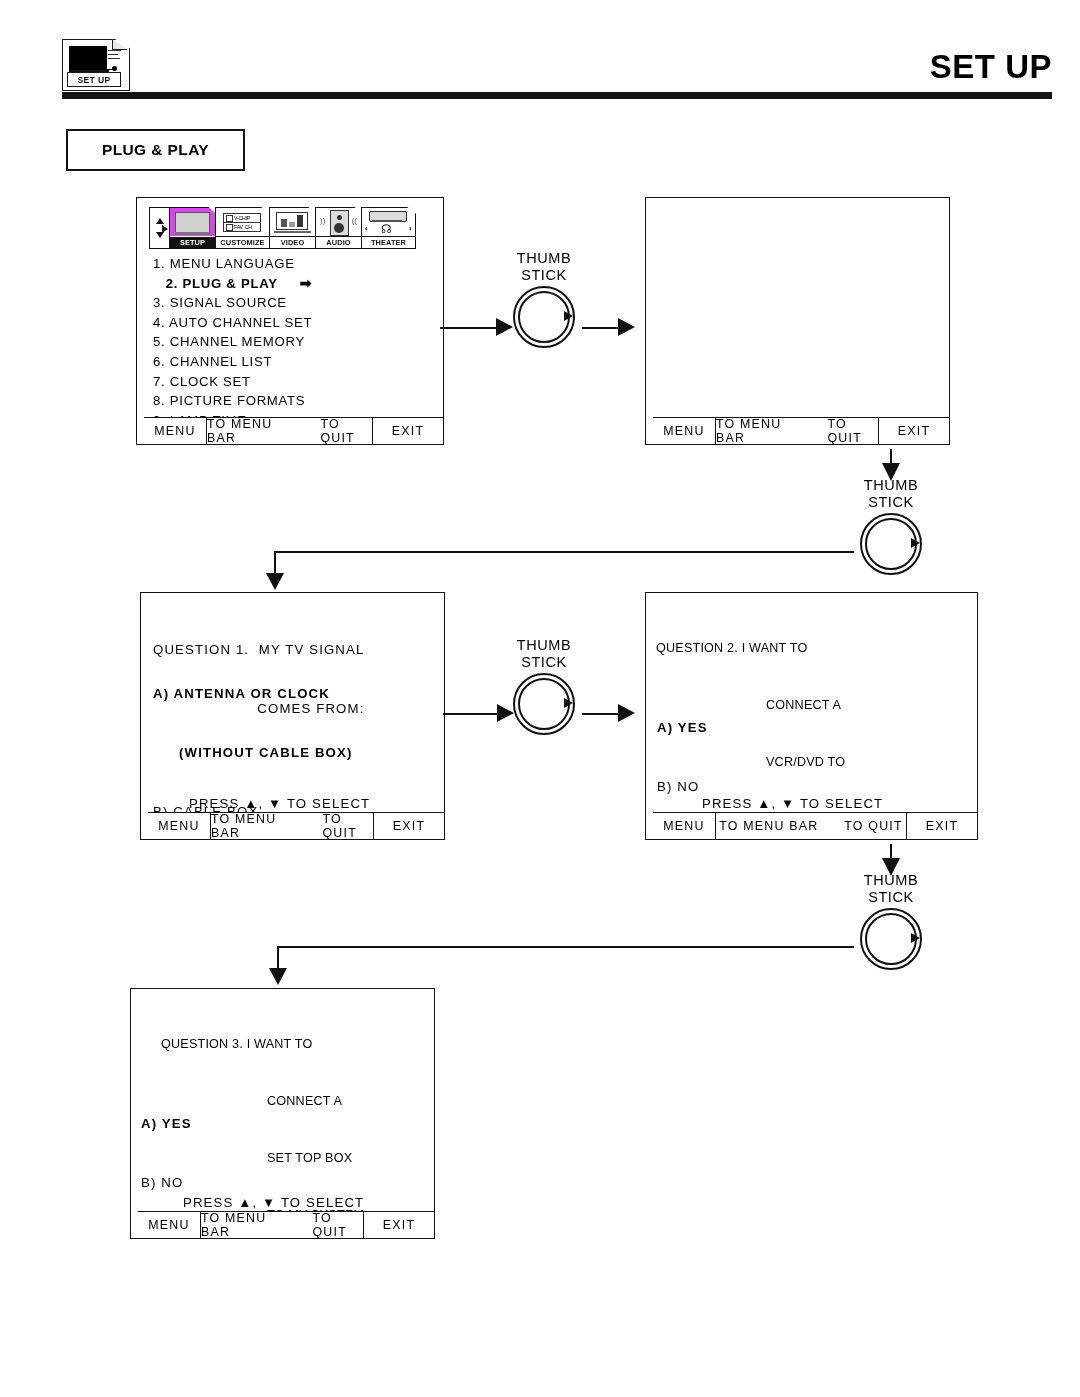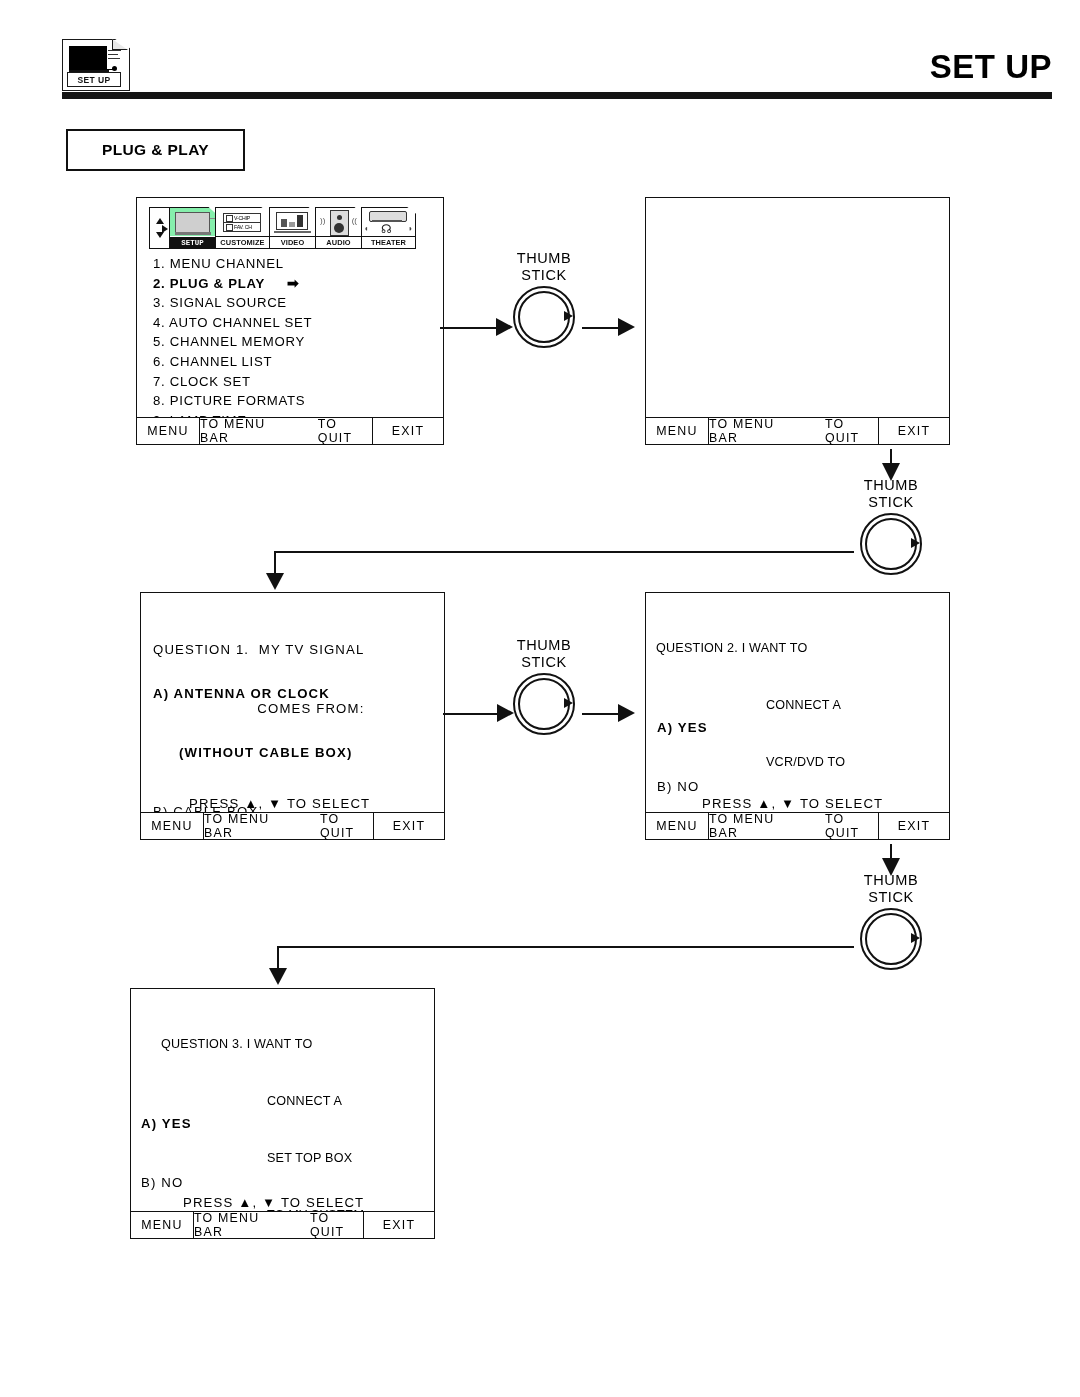--- a/index.html
+++ b/index.html
@@ -67,21 +67,21 @@
     font-size:15.2px;line-height:24px;
   }
 
   
   .osd{
     position:absolute;border:1.8px solid #111;background:#fff;
     box-sizing:border-box;
   }
   .osd .body{position:absolute;left:0;right:0;top:0;bottom:26px;overflow:hidden;}
   .osd .ftr{
-    position:absolute;left:0;right:0;bottom:0;height:26px;
+    position:absolute;left:7px;right:0;bottom:0;height:26px;
     border-top:1.8px solid #111;display:flex;align-items:stretch;
     font-size:12.4px;letter-spacing:1.2px;
   }
   .osd .ftr .cell{display:flex;align-items:center;justify-content:center;}
   .osd .ftr .c1{width:62px;border-right:1.8px solid #111;}
   .osd .ftr .c2{flex:1;border-right:1.8px solid #111;gap:26px;}
   .osd .ftr .c3{width:70px;}
 
   
   .menubar{position:absolute;left:12px;top:7px;display:flex;align-items:flex-end;height:44px;}
@@ -98,21 +98,21 @@
     background:#fff;margin-left:-1px;box-sizing:border-box;
     clip-path:polygon(0 0, 84% 0, 100% 16%, 100% 100%, 0 100%);
     display:flex;flex-direction:column;justify-content:flex-end;align-items:center;
   }
   .mb-item.wide{width:55px;}
   .mb-item .lbl{
     width:100%;height:11px;font-size:7.4px;font-weight:700;letter-spacing:.1px;
     display:flex;align-items:center;justify-content:center;
     border-top:1px solid #111;background:#fff;color:#111;
   }
-  .mb-item.sel{background:#86efac;font-family:Liberation Mono, monospace;}
+  .mb-item.sel{background:#d946ef;}
   .mb-item.sel .lbl{background:#111;color:#fff;border-top:1px solid #fff;}
   .mb-art{flex:1;width:100%;position:relative;}
 
   
   .art-setup{position:absolute;left:5px;top:4px;width:33px;height:20px;background:#cfcfcf;border:1px solid #555;}
   .art-setup-b{position:absolute;left:5px;top:24px;width:36px;height:2.5px;background:#777;}
   .art-setup-l{position:absolute;left:40px;top:10px;width:6px;height:1.2px;background:#888;}
   
   .cz-row{position:absolute;left:7px;width:36px;height:8px;border:1px solid #333;display:flex;align-items:center;background:#fff;}
   .cz-row .sq{width:5px;height:5px;border:1px solid #333;margin-left:1.5px;background:#fff;}
@@ -128,21 +128,21 @@
   .wv{position:absolute;top:8px;font-size:8px;color:#555;}
   
   .art-th{position:absolute;left:7px;top:3px;width:36px;height:9px;border:1px solid #333;background:#ddd;border-radius:2px;}
   .art-th2{position:absolute;left:10px;top:12px;width:30px;height:2px;background:#555;}
   .art-person{position:absolute;left:19px;top:15px;font-size:12px;line-height:12px;color:#222;}
   .art-spk{position:absolute;top:16px;font-size:8px;color:#444;}
 
   
   .menulist{position:absolute;left:16px;top:56px;font-size:13.2px;letter-spacing:.7px;line-height:19.6px;}
   .menulist .mi{white-space:pre;}
-  .menulist .mi.active{font-weight:700;}
+  .menulist .mi.active{font-weight:700;text-align:right;}
   .menulist .mi .arw{display:inline-block;margin-left:22px;font-size:14px;}
 
   
   .osdtext{position:absolute;font-size:13.2px;letter-spacing:1.15px;line-height:19.6px;white-space:pre;}
   .osdtext.tight{letter-spacing:.1px;}
   .b{font-weight:700;}
 
   
   .ts{position:absolute;}
   .ts .lbl{
@@ -268,21 +268,21 @@
               <div class="art-th2"></div>
             <div class="art-spk" style="left:2px;">◖</div>
             <div class="art-spk" style="right:2px;">◗</div>
             <div class="art-person">☊</div>
           </div>
           <div class="lbl">THEATER</div>
         </div>
       </div>
 
       <div class="menulist">
-        <div class="mi"><span>1.</span> <span>MENU CHANNEL</span></div>
+        <div class="mi"><span>1.</span> <span>MENU LANGUAGE</span></div>
         <div class="mi active"><span>2.</span> <span>PLUG &amp; PLAY</span><span class="arw">➡</span></div>
         <div class="mi"><span>3.</span> <span>SIGNAL SOURCE</span></div>
         <div class="mi"><span>4.</span> <span>AUTO CHANNEL SET</span></div>
         <div class="mi"><span>5.</span> <span>CHANNEL MEMORY</span></div>
         <div class="mi"><span>6.</span> <span>CHANNEL LIST</span></div>
         <div class="mi"><span>7.</span> <span>CLOCK SET</span></div>
         <div class="mi"><span>8.</span> <span>PICTURE FORMATS</span></div>
         <div class="mi"><span>9.</span> <span>LAMP TIME</span></div>
       </div>
     </div>
@@ -375,21 +375,21 @@
 STICK</div>
     <div class="ring">
       <div class="o"></div>
         <div class="i"></div>
         <div class="tip"></div>
     </div>
   </div>
   <div class="ln h" style="left:582px;top:713px;width:42px;"></div>
   <div class="arrow-r" style="left:618px;top:704px;"></div>
 
-  <div class="osd" style="left:645px;top:592px;width:305px;height:248px;">
+  <div class="osd" style="left:645px;top:592px;width:333px;height:248px;">
     <div class="body">
       <div class="osdtext tight" style="left:10px;top:8px;font-size:12.6px;line-height:19px;letter-spacing:.2px;">
         <div>QUESTION 2. I WANT TO</div>
         <div style="padding-left:110px;">CONNECT A</div>
         <div style="padding-left:110px;">VCR/DVD TO</div>
         <div style="padding-left:110px;">MY SYSTEM.</div>
       </div>
       <div class="osdtext" style="left:11px;top:86px;">
         <div class="b">A) YES</div>
         <div>B) NO</div>

